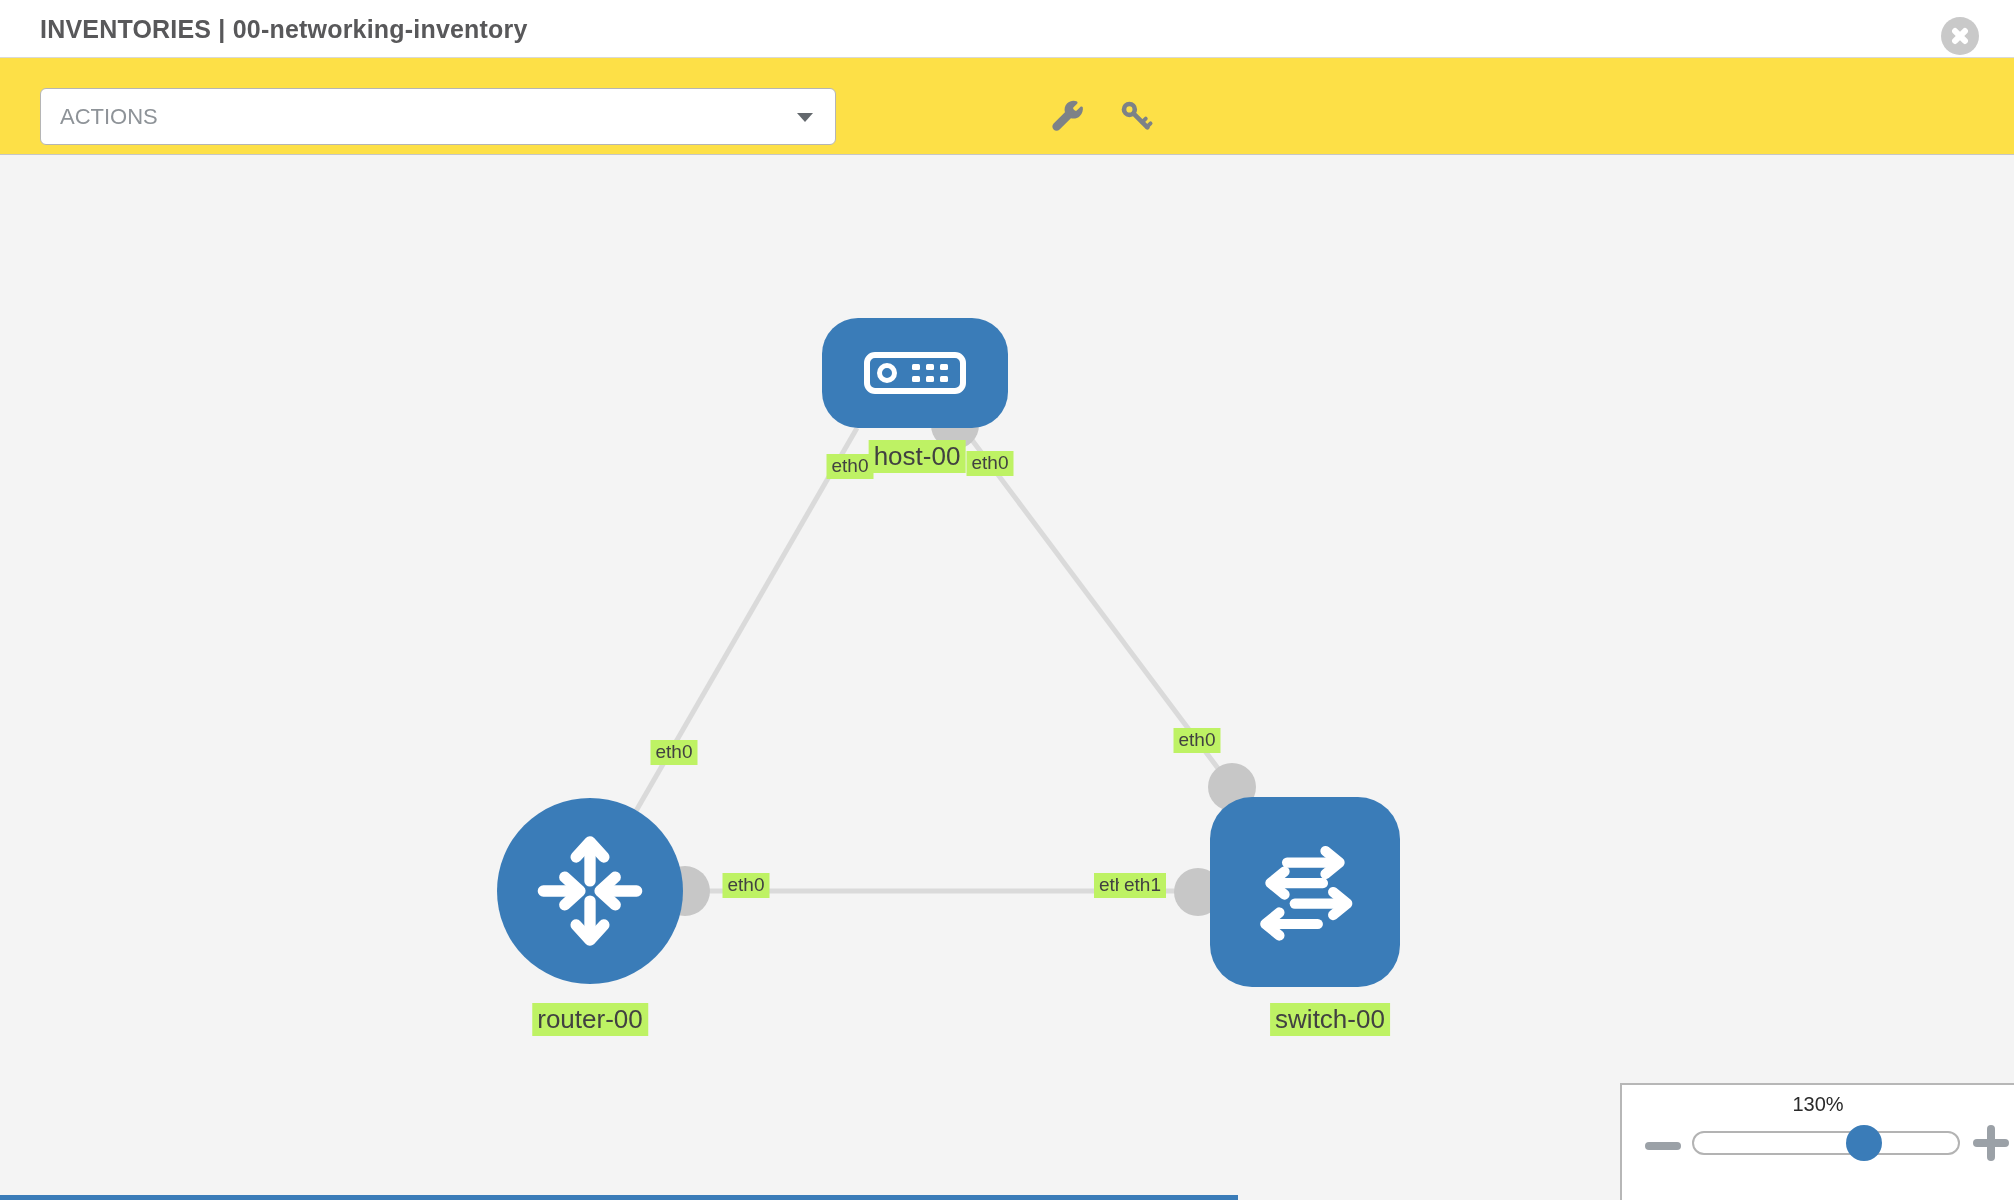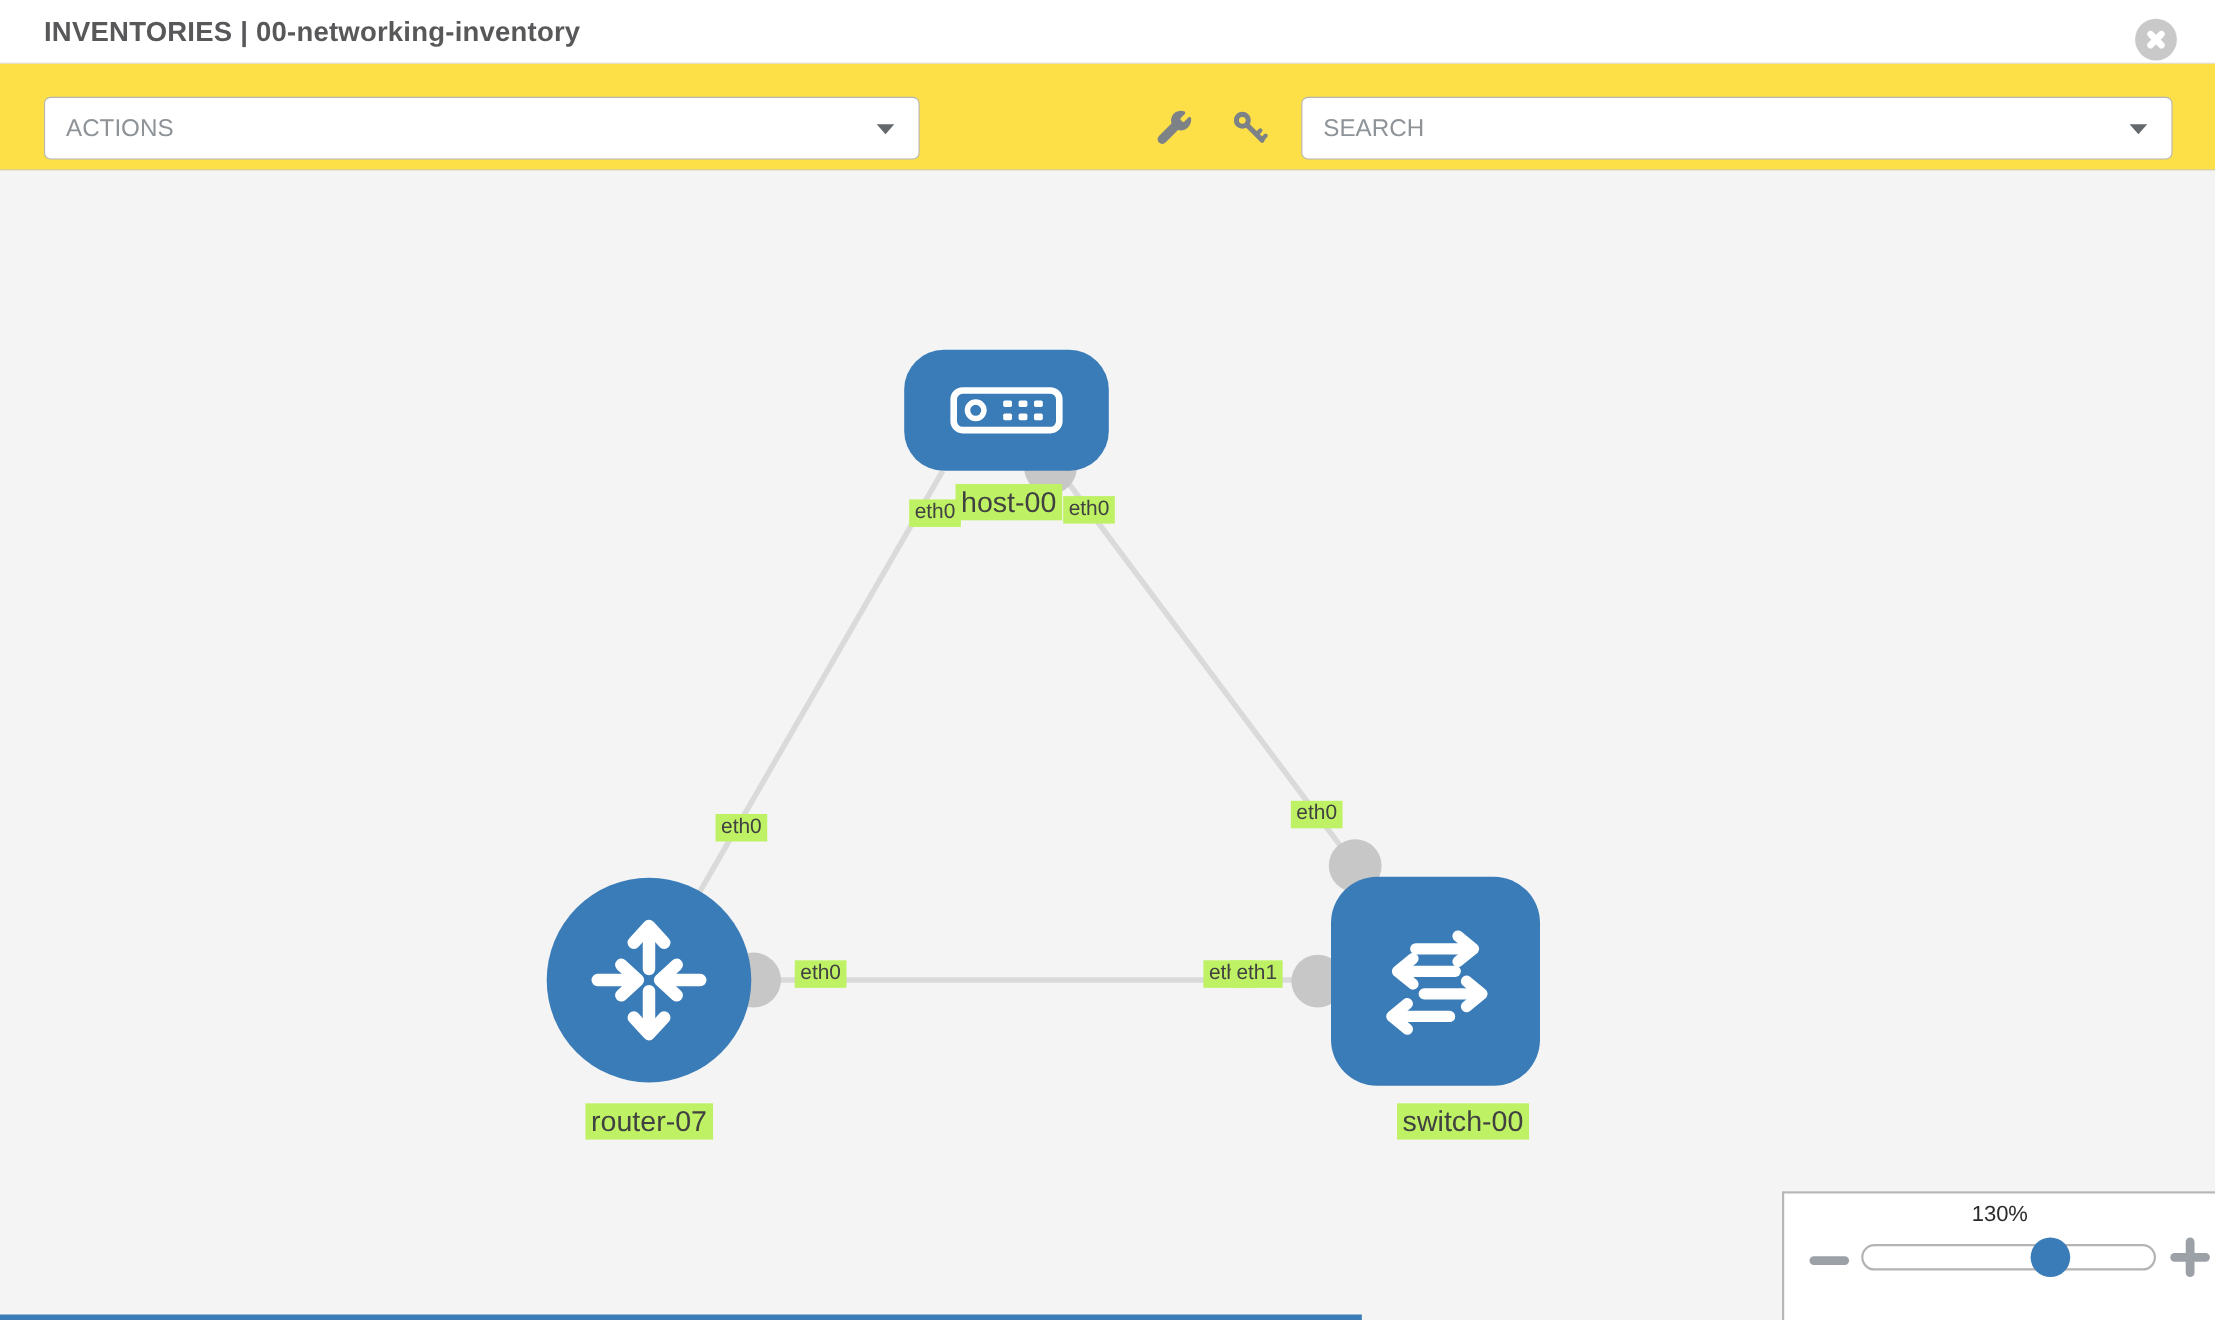--- a/index.html
+++ b/index.html
@@ -140,24 +140,20 @@
     <svg width="36" height="36" viewBox="0 0 24 24">
       <g stroke="#7d8287" fill="none">
         <circle cx="7.6" cy="7.6" r="3.6" stroke-width="3.1"></circle>
         <path d="M10.6 10.6 L19.6 19.6" stroke-width="3.1" stroke-linecap="round"></path>
         <path d="M16.1 16.1 L18.5 13.7" stroke-width="2.6" stroke-linecap="round"></path>
         <path d="M19.3 19.3 L21.7 16.9" stroke-width="2.6" stroke-linecap="round"></path>
       </g>
     </svg>
   </div>
 
-  <div class="select-box search-select">
-    <span>SEARCH</span>
-    <span class="caret"></span>
-  </div>
 </div>
 
 <div class="canvas">
   <svg class="links-svg" width="2014" height="1045">
 
     <line x1="857" y1="273" x2="636" y2="656" stroke="#dadada" stroke-width="5"></line>
     <line x1="963" y1="273" x2="1232" y2="632" stroke="#dadada" stroke-width="5"></line>
     <line x1="685" y1="736" x2="1198" y2="736" stroke="#dadada" stroke-width="5"></line>
 
     <circle cx="955" cy="270" r="24" fill="#c7c7c7"></circle>
@@ -214,21 +210,21 @@
 <span class="net-label name-label" style="left:917px; top:440px;">host-00</span>
 <span class="net-label iface-label" style="left:990px; top:451px;">eth0</span>
 
 <span class="net-label iface-label" style="left:674px; top:740px;">eth0</span>
 <span class="net-label iface-label" style="left:1197px; top:728px;">eth0</span>
 <span class="net-label iface-label" style="left:746px; top:873px;">eth0</span>
 
 <span class="net-label iface-label abs" style="left:1094px; top:873px;">eth0</span>
 <span class="net-label iface-label abs" style="left:1119px; top:873px;">eth1</span>
 
-<span class="net-label name-label" style="left:590px; top:1003px;">router-07</span>
+<span class="net-label name-label" style="left:590px; top:1003px;">router-00</span>
 <span class="net-label name-label" style="left:1302px; top:1003px;margin-left:28px;">switch-00</span>
 
 <div class="zoom-panel">
   <div class="zoom-value">130%</div>
   <div class="zoom-minus">
     <div class="bar"></div>
   </div>
   <div class="zoom-track"></div>
   <div class="zoom-knob"></div>
   <div class="zoom-plus">

